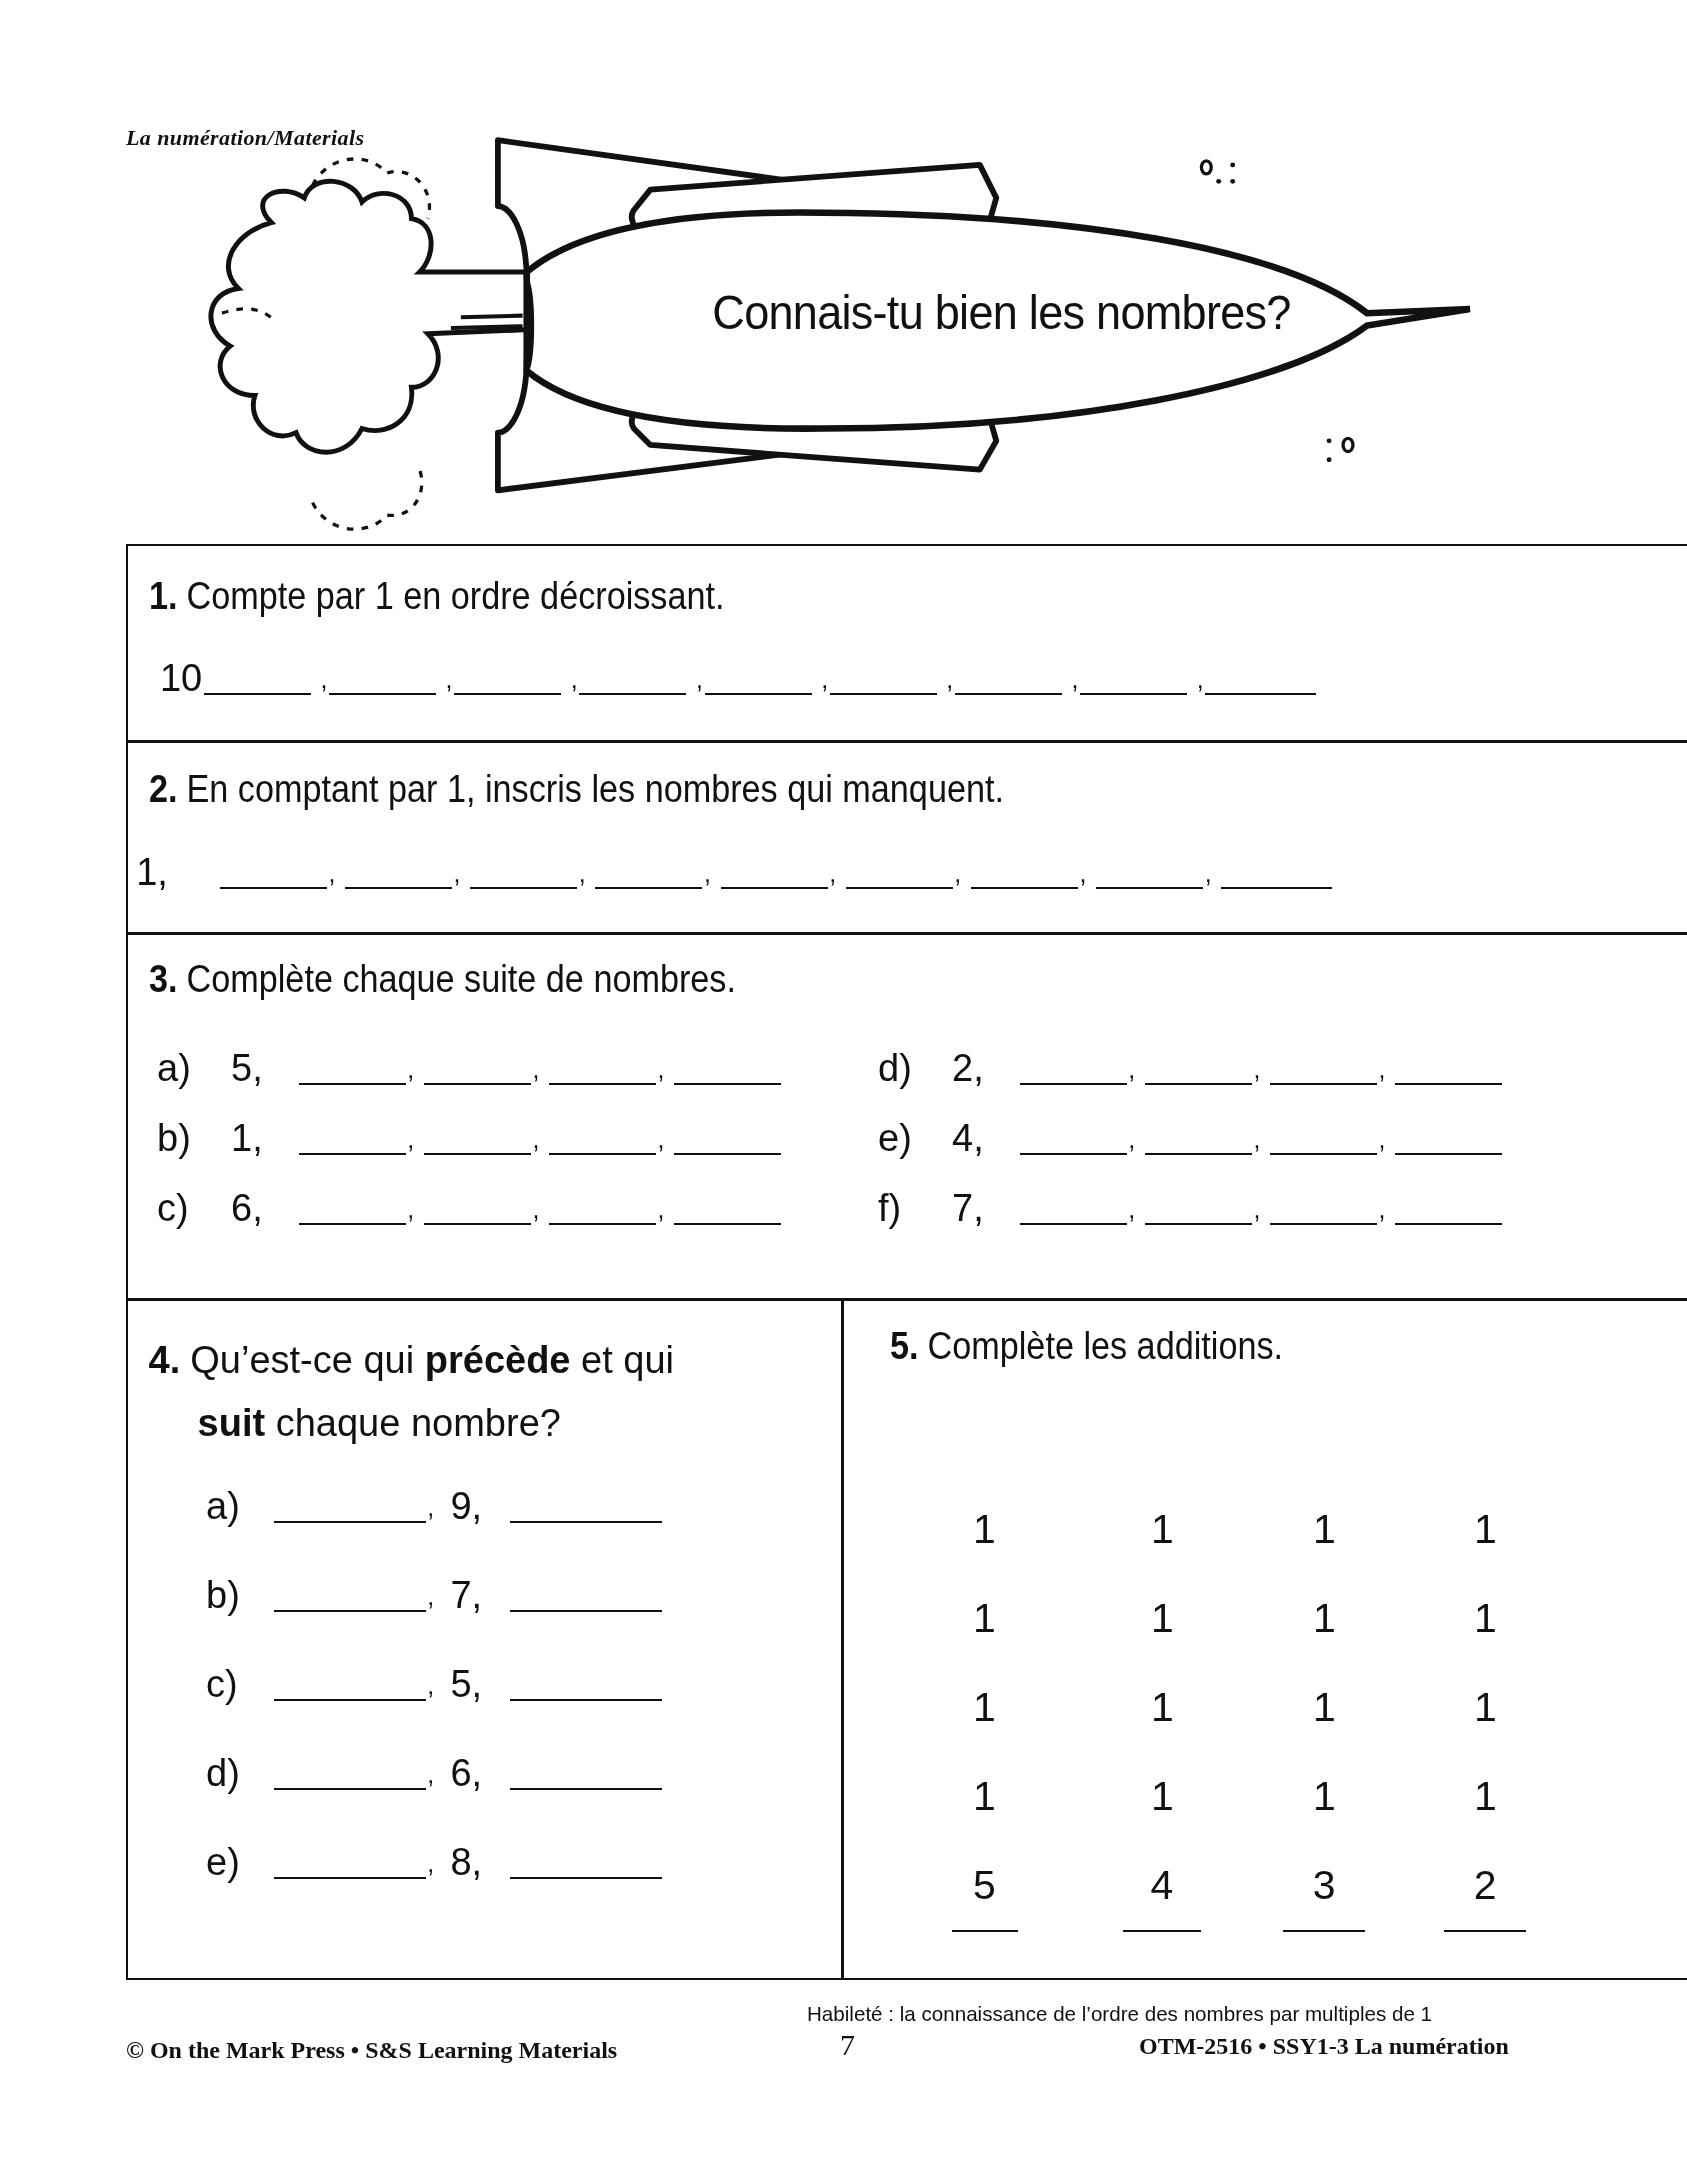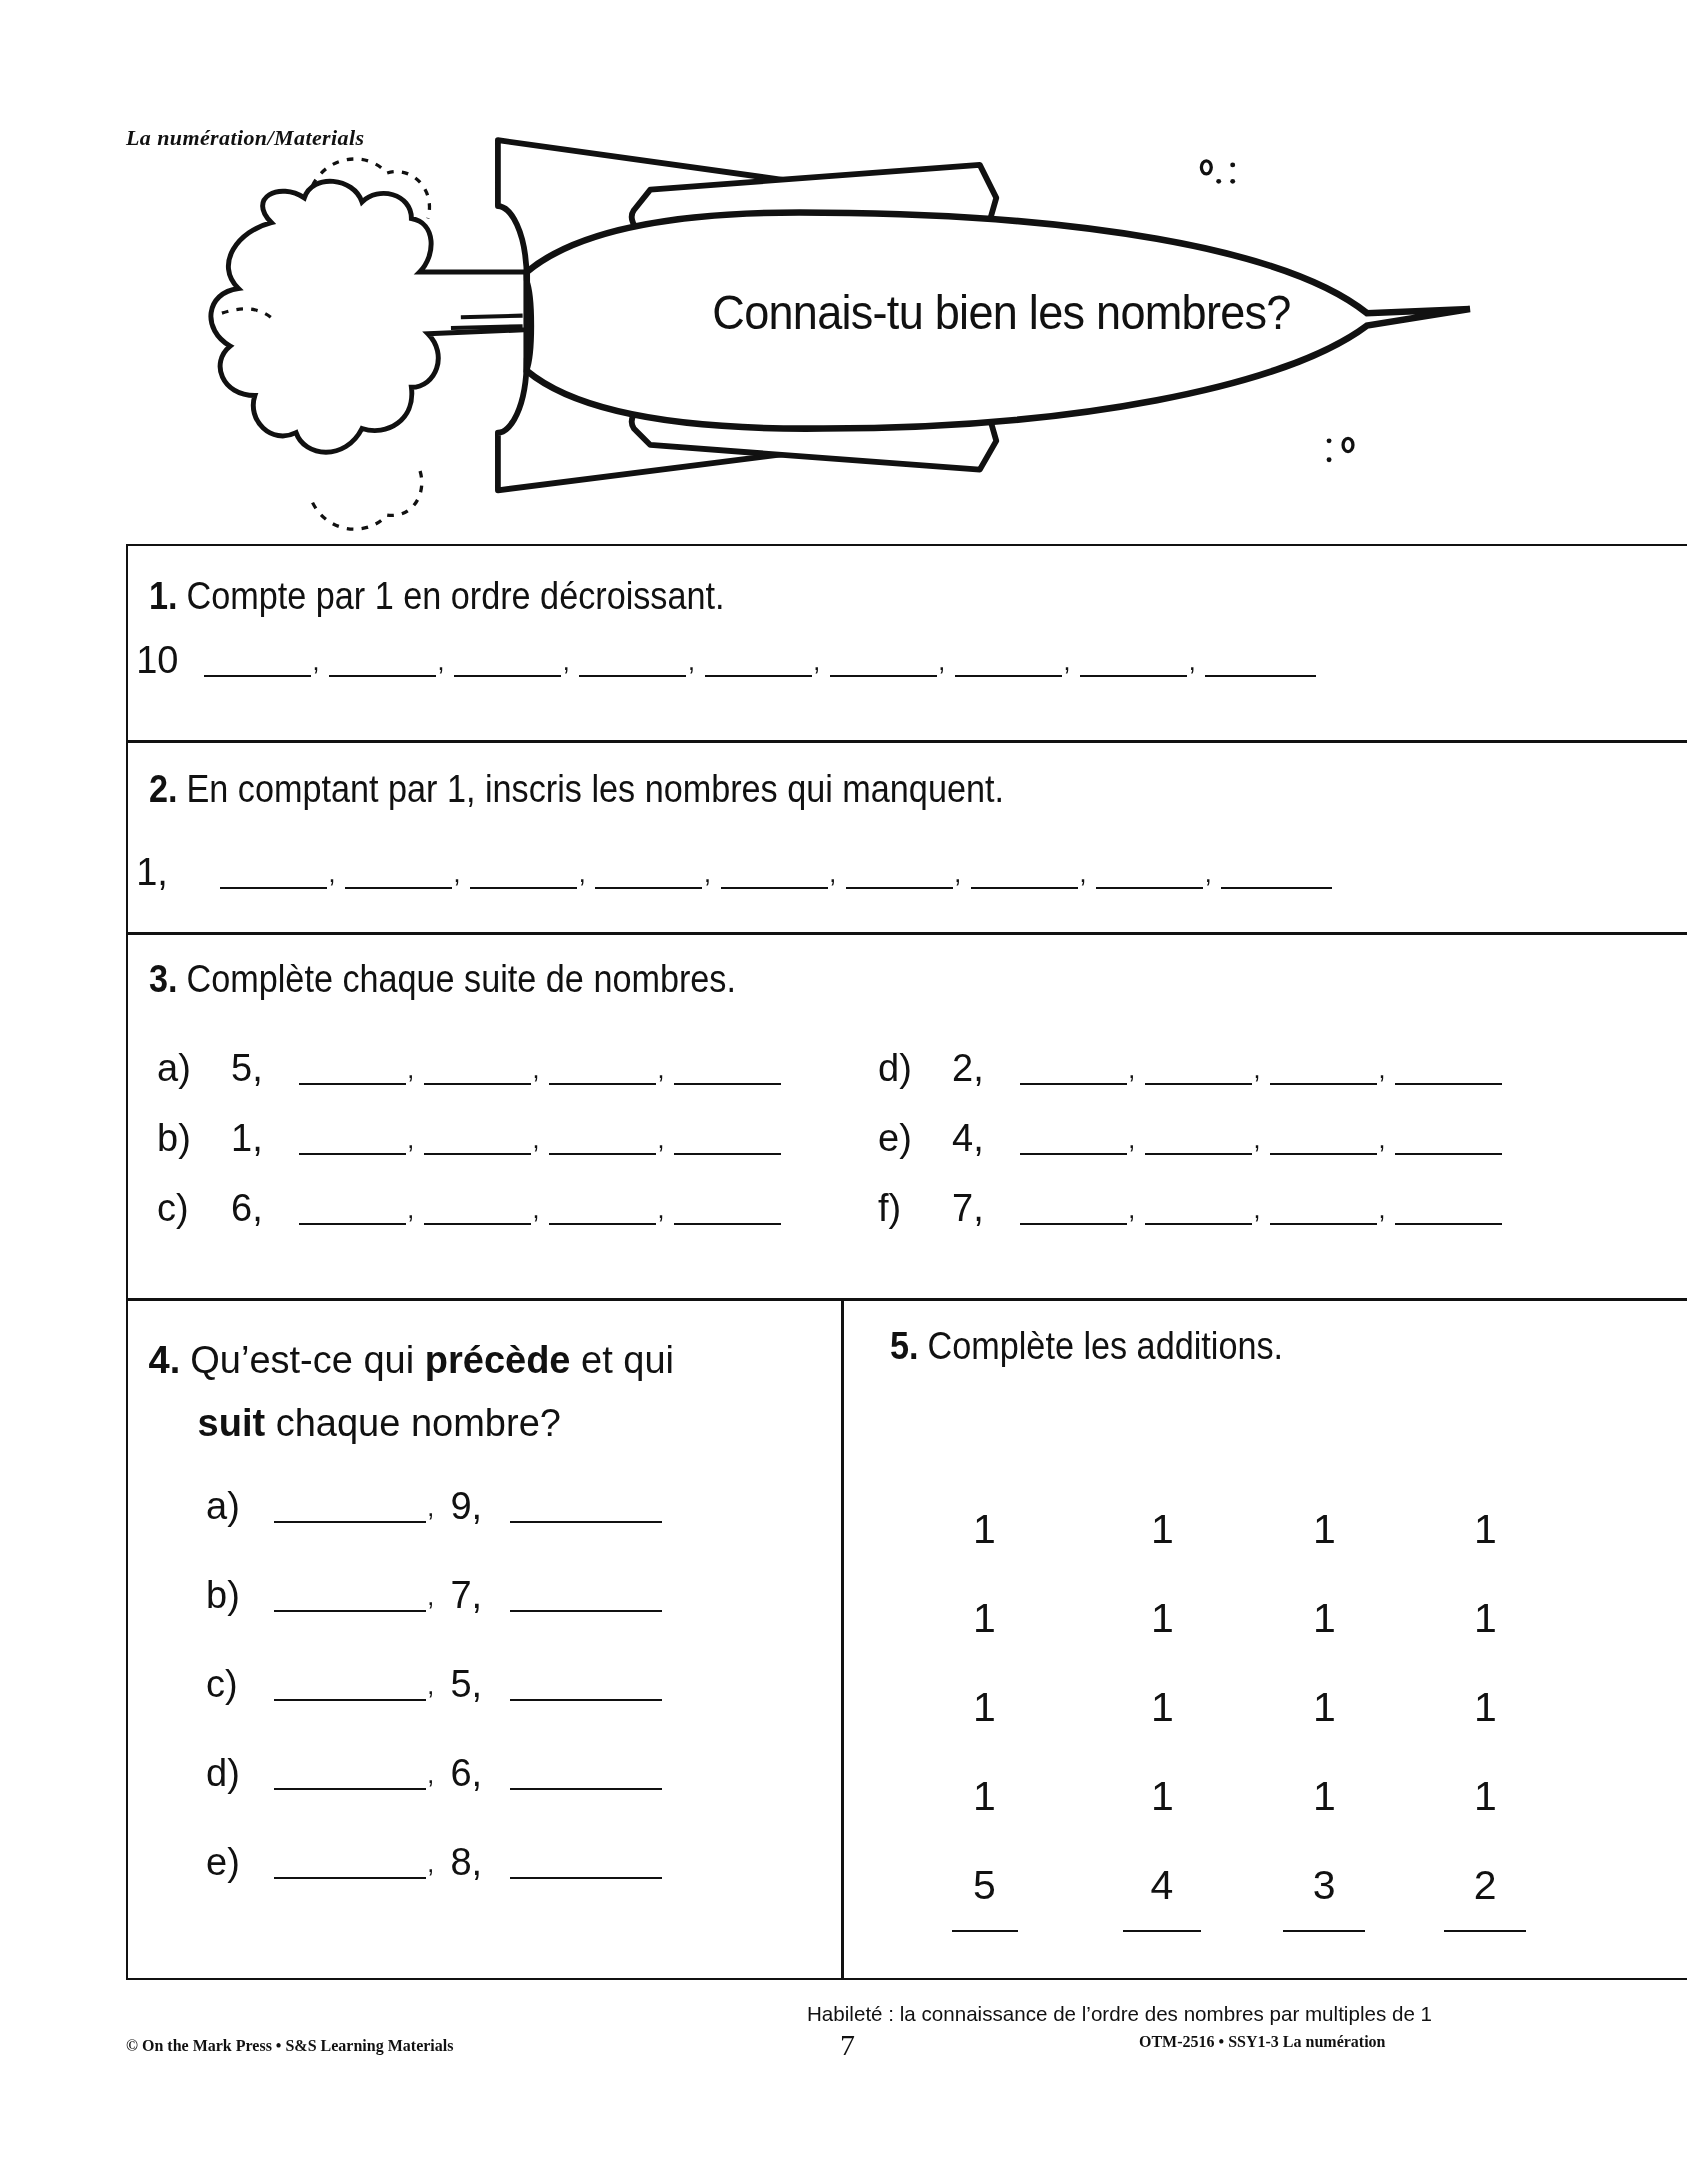--- a/index.html
+++ b/index.html
@@ -14,21 +14,21 @@
   .q { font-family:"Liberation Sans", sans-serif; font-size:38px; transform-origin:left top; transform:scaleX(0.9); white-space:nowrap; }
   .qnum { font-weight:bold; margin-right:10px; }
   .row { display:flex; align-items:flex-end; font-family:"Liberation Sans", sans-serif; font-size:38px; white-space:nowrap; }
   .blank { display:inline-block; border-bottom:2.5px solid #111; height:0; margin:0 1.6px 5px 1.6px; }
   .comma { display:inline-block; width:15px; font-size:25px; line-height:1; margin-bottom:8.2px; }
   .lbl { display:inline-block; width:74px; }
   .seed { display:inline-block; width:66px; }
   .adds-col { position:absolute; width:99px; text-align:center; font-family:"Liberation Sans", sans-serif; font-size:41px; }
   .adds-col div { height:89px; line-height:89px; }
   .adds-sum { border-bottom:2.5px solid #111; }
-  .footer { font-family:"Liberation Serif", serif; font-weight:bold; font-size:16px; }
+  .footer { font-family:"Liberation Serif", serif; font-weight:bold; font-size:24px; }
   .skill { font-family:"Liberation Sans", sans-serif; font-size:20.6px; }
 </style>
 </head>
 <body>
 
 <div class="abs header-label">La numération/Materials</div>
 
 <svg class="abs rocket" width="1318" height="412" viewBox="230 165 1600 500">
 
   <g fill="#fff" stroke="#111" stroke-width="6">
@@ -70,21 +70,21 @@
 
 <div class="abs frame">
   <div class="hline" style="top:194px;"></div>
   <div class="hline" style="top:386px;"></div>
   <div class="hline" style="top:752px;"></div>
   <div class="vline" style="left:713px; top:752px; bottom:0;"></div>
 
   <div class="abs q" style="left:20.6px; top:29px;">
     <span class="qnum">1.</span><span>Compte par 1 en ordre décroissant.</span>
   </div>
-  <div class="abs row" style="left:8.2px; top:93px;">
+  <div class="abs row" style="left:8.2px; top:111px;text-align:right;">
     <span style="width:66px; display:inline-block;">10</span>
     <span class="blank" style="width:107px"></span>
       <span class="comma">,</span>
     <span class="blank" style="width:107px"></span>
       <span class="comma">,</span>
     <span class="blank" style="width:107px"></span>
       <span class="comma">,</span>
     <span class="blank" style="width:107px"></span>
       <span class="comma">,</span>
     <span class="blank" style="width:107px"></span>

